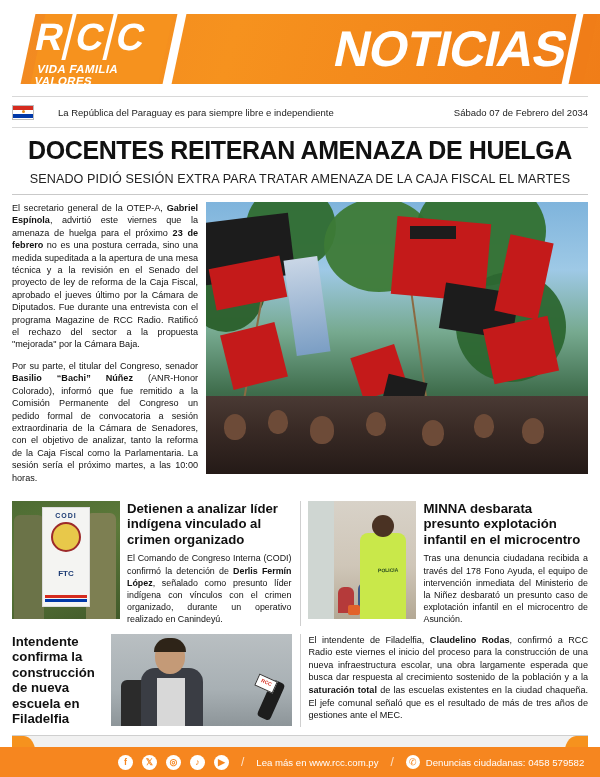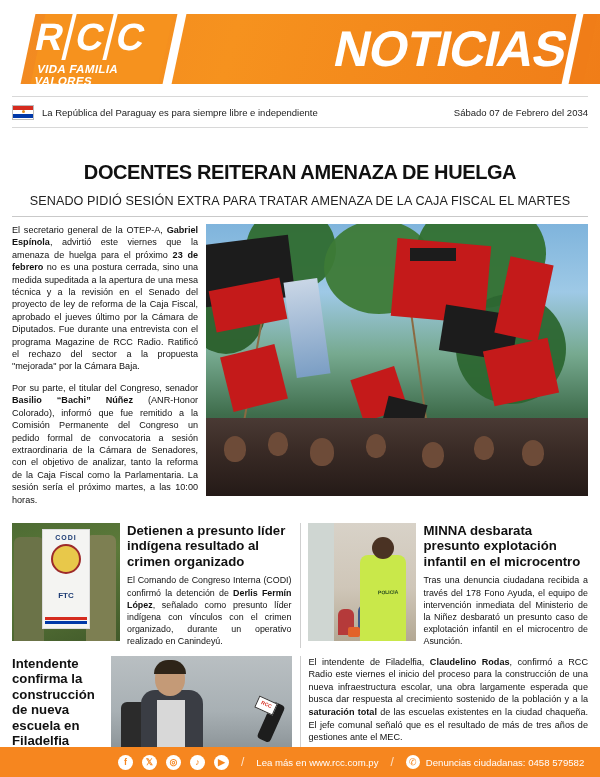--- a/index.html
+++ b/index.html
@@ -65,41 +65,41 @@
   .mast-notch{
     position:absolute;left:170px;top:14px;width:9px;height:70px;
     background:#fff;transform:skewX(-12deg);z-index:5;
   }
 
   
   .datebar{
     height:30px;border-top:1px solid #d8d8d8;border-bottom:1px solid #d8d8d8;
     margin:0 12px;display:flex;align-items:center;justify-content:space-between;
   }
-  .datebar-left{display:flex;align-items:center;gap:8px;}
+  .datebar-left{display:flex;align-items:center;gap:24px;}
   .flag-py{
     width:20px;height:13px;border:1px solid #bbb;
     display:flex;flex-direction:column;
   }
   .flag-py i{display:block;height:33.33%;width:100%;}
   .flag-r{background:#d52b1e;}
   .flag-w{background:#fff;position:relative;}
   .flag-w::after{
     content:"";position:absolute;left:50%;top:50%;
     width:3px;height:3px;margin:-1.5px 0 0 -1.5px;
     border-radius:50%;background:#e08a1e;
   }
   .flag-b{background:#0038a8;}
   .motto{font-size:9.5px;color:#222;}
   .dateline{font-size:9.5px;color:#222;}
 
   
   .headline{
-    margin:28px 12px 0 12px;
-    font-size:20px;font-weight:bold;color:#111;
+    margin:6px 12px 0 12px;
+    font-size:25px;font-weight:bold;color:#111;
     letter-spacing:-0.4px;text-align:center;line-height:32px;
     font-family:"Liberation Sans", sans-serif;
   }
   .subhead{
     margin:6px 12px 0 12px;text-align:center;
     font-size:12.6px;color:#222;letter-spacing:.1px;
   }
   .hrule{margin:8px 12px 0 12px;border-top:1px solid #c9c9c9;}
 
   
@@ -290,21 +290,21 @@
         <div class="soldier" style="right:4px;width:30px;height:106px;background:#7d7f52;"></div>
         <div class="codi-banner">
           <div class="codi-t">CODI</div>
           <div class="codi-seal"></div>
           <div class="codi-ftc">FTC</div>
           <div class="codi-bar"></div>
           <div class="codi-bar2"></div>
         </div>
       </div>
       <div style="flex:1;">
-        <div class="story-h2">Detienen a presunto líder indígena resultado al crimen organizado</div>
+        <div class="story-h2">Detienen a analizar líder indígena vinculado al crimen organizado</div>
         <div class="story-b"><span>El Comando de Congreso Interna (CODI) confirmó la detención de </span><b>Derlis Fermín López</b><span>, señalado como presunto líder indígena con vínculos con el crimen organizado, durante un operativo realizado en Canindeyú.</span></div>
       </div>
     </div>
 
     <div class="vdiv"></div>
 
     <div class="r2-right">
       <div class="thumb-box">
         <div class="minna-bg"></div>
         <div class="minna-wall"></div>

